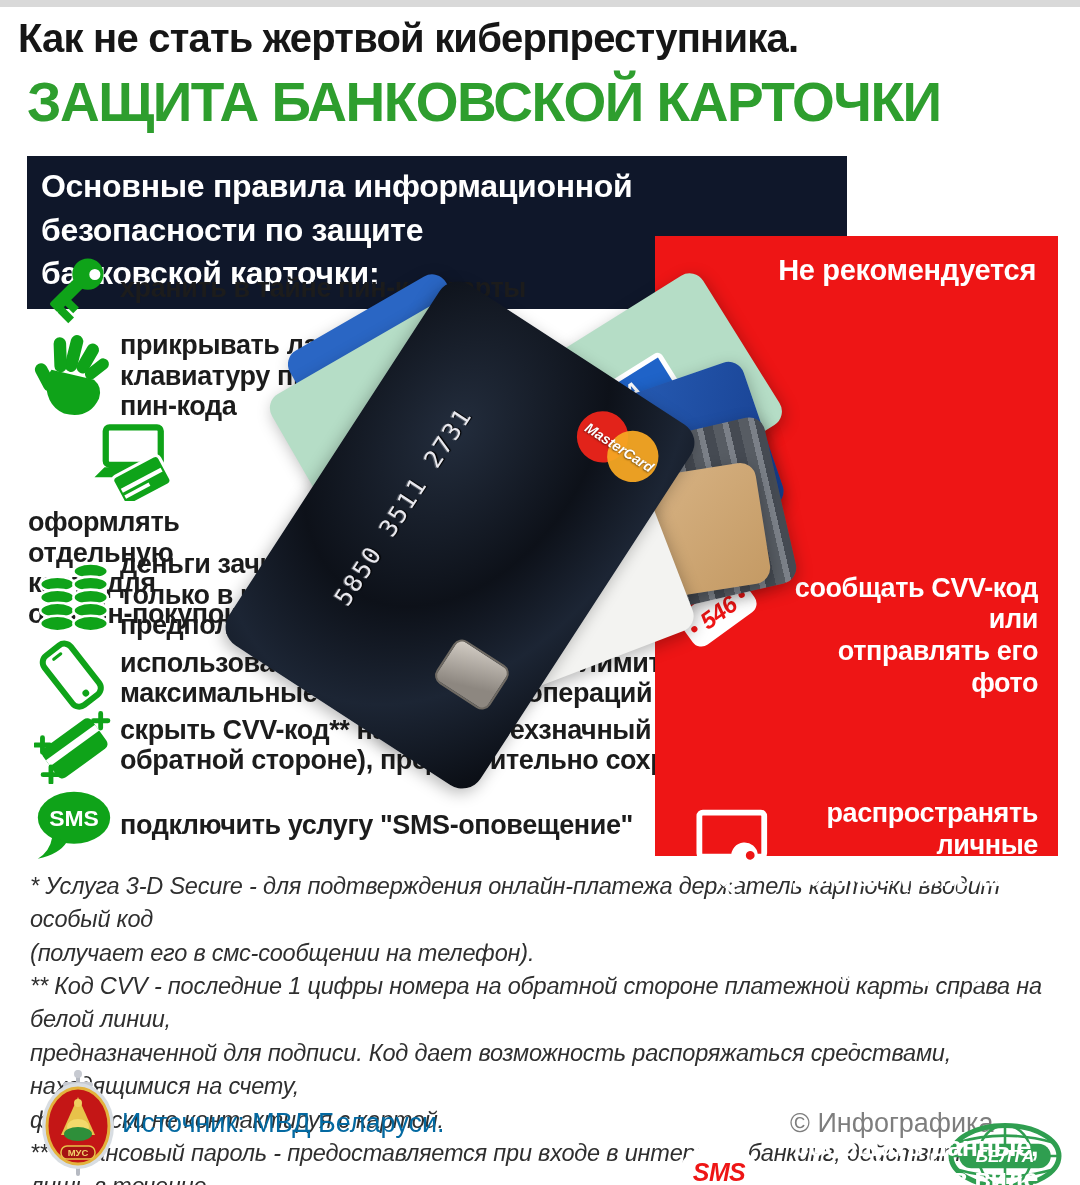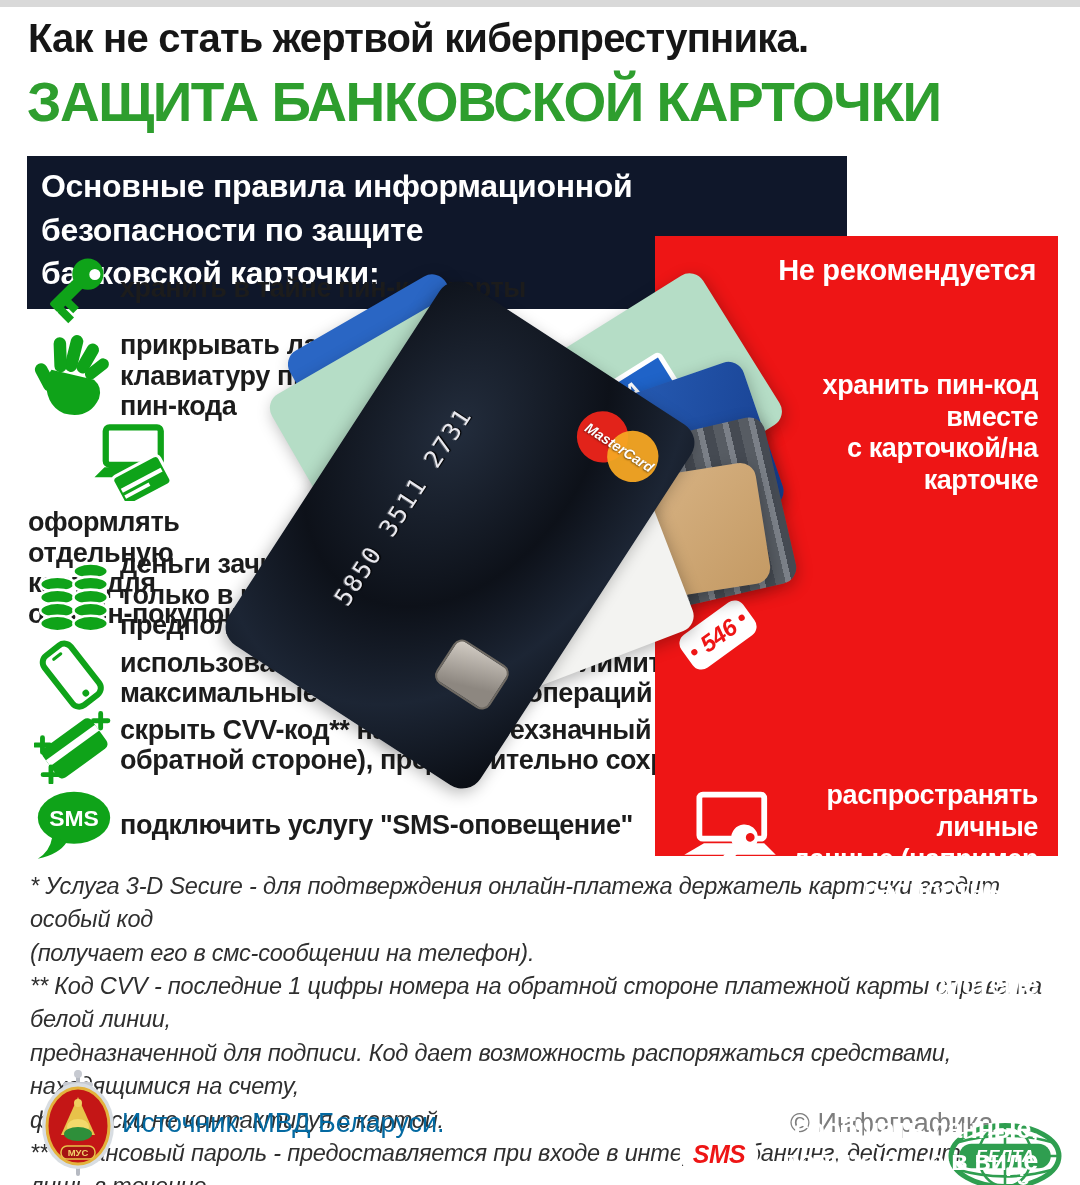--- a/index.html
+++ b/index.html
@@ -6,39 +6,39 @@
   body{
     width:1080px;height:1185px;position:relative;overflow:hidden;
     background:#ffffff;
     font-family:"Liberation Sans","DejaVu Sans",sans-serif;
     -webkit-font-smoothing:antialiased;
   }
   .abs{position:absolute;}
   .topstrip{left:0;top:0;width:1080px;height:7px;background:#d9d9d9;}
 
   
-  .subtitle{left:28px;top:16px;font-size:40px;font-weight:600;color:#161616;letter-spacing:-0.8px;white-space:nowrap;}
+  .subtitle{left:18px;top:16px;font-size:40px;font-weight:600;color:#161616;letter-spacing:-0.8px;white-space:nowrap;}
   .title{left:27px;top:70px;font-size:55px;font-weight:800;color:#2e9e2e;letter-spacing:-1.5px;white-space:nowrap;}
   .banner{
     left:27px;top:156px;width:792px;padding:9px 14px 13px;
     background:#0f172a;color:#ffffff;font-size:32px;font-weight:700;
     line-height:1.36;white-space:pre-line;letter-spacing:-0.3px;
   }
 
   
   .do-row{position:absolute;left:28px;display:flex;align-items:center;}
   .do-icon{width:92px;flex:0 0 92px;display:flex;justify-content:center;align-items:center;}
   .do-text{font-size:27px;font-weight:600;color:#1c1c1c;line-height:1.13;white-space:pre-line;letter-spacing:-0.4px;}
 
   
   .red-panel{
     left:655px;top:236px;width:403px;height:620px;box-sizing:border-box;
     background:#ee1515;color:#ffffff;padding:16px 20px 12px 18px;z-index:1;
   }
-  .dont-title{text-align:right;font-size:29px;font-weight:700;margin:2px 2px 20px 0;letter-spacing:-0.3px;}
+  .dont-title{text-align:right;font-size:29px;font-weight:700;margin:2px 2px 36px 0;letter-spacing:-0.3px;}
   .dont-item{text-align:right;font-size:27px;font-weight:600;line-height:1.17;white-space:pre-line;letter-spacing:-0.4px;}
   .dont-item .ricon{float:left;margin:2px 6px 2px 0;}
   .mb1{margin-bottom:36px;}
   .mb2{margin-bottom:36px;}
   .mb3{margin-bottom:18px;text-align:right;}
   .clearfix::after{content:"";display:block;clear:both;}
 
   
   .cards{left:268px;top:298px;width:470px;height:520px;z-index:2;pointer-events:none;}
   .card{position:absolute;border-radius:16px;box-shadow:0 5px 16px rgba(0,0,0,.28);}
@@ -201,35 +201,35 @@
 
   <div class="dont-item mb1 clearfix">
     <span class="ricon">
       <svg width="90" height="76" viewBox="0 0 74 62">
           <g transform="rotate(-38 37 31)">
         <rect x="8" y="15" width="58" height="32" rx="7" fill="#ffffff"></rect>
         <text x="37" y="39" text-anchor="middle" font-size="24" font-style="italic" font-weight="bold" fill="#ee1515">123</text>
       </g>
         </svg>
     </span>
-    <span>хранить пин-код вместе
-с карточкой/на карточке</span>
   </div>
 
   <div class="dont-item mb2 clearfix">
     <span class="ricon">
       <svg width="90" height="74" viewBox="0 0 74 62">
           <g transform="rotate(-36 37 31)">
         <rect x="5" y="14" width="64" height="34" rx="9" fill="#ffffff"></rect>
         <circle cx="12.5" cy="31" r="2.6" fill="#ee1515"></circle>
             <circle cx="61.5" cy="31" r="2.6" fill="#ee1515"></circle>
         <text x="37" y="38.5" text-anchor="middle" font-size="20" font-weight="bold" font-style="italic" fill="#ee1515">546</text>
       </g>
         </svg>
     </span>
+    <span>сообщать CVV-код или
+отправлять его фото</span>
   </div>
 
   <div class="dont-item mb3 clearfix">
     <span class="ricon" style="margin-top:10px;">
       <svg width="106" height="88" viewBox="0 0 90 76">
         <rect x="22" y="4" width="56" height="38" rx="3" fill="none" stroke="#ffffff" stroke-width="5"></rect>
         <path d="M9 56 L88 56 L78 46 L26 46 Z" fill="#ffffff"></path>
         <g fill="#ffffff" transform="rotate(40 52 52)">
           <circle cx="52" cy="38" r="11.5"></circle>
             <circle cx="55.5" cy="34.5" r="3.8" fill="#ee1515"></circle>

